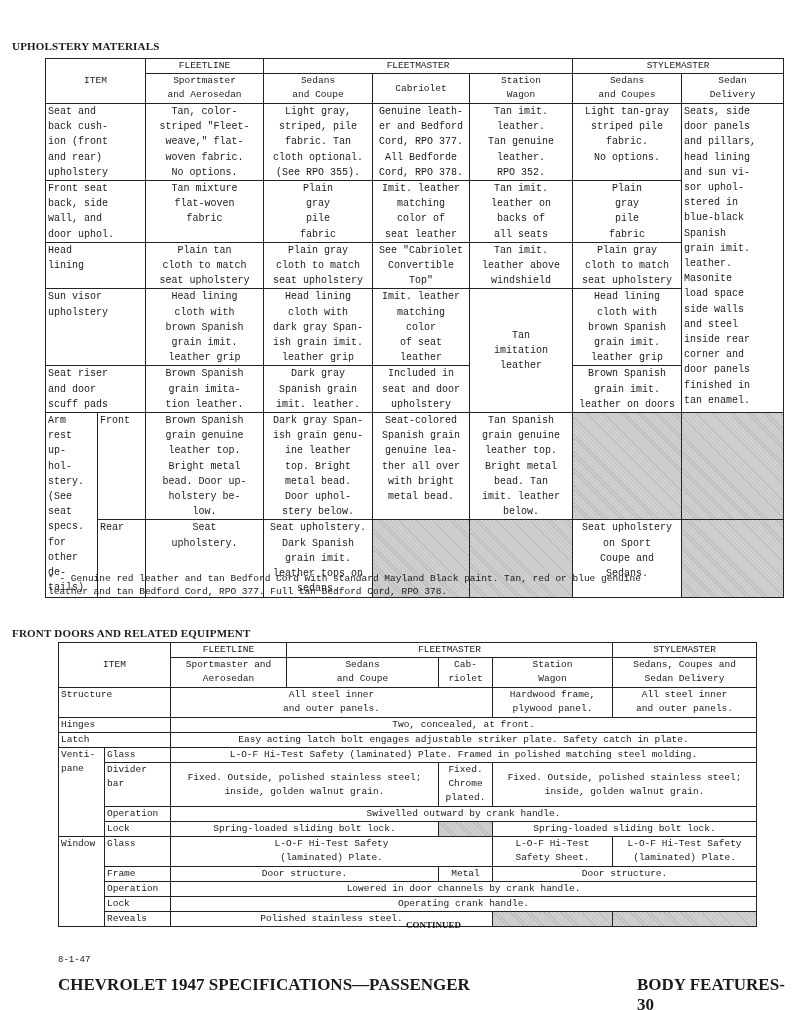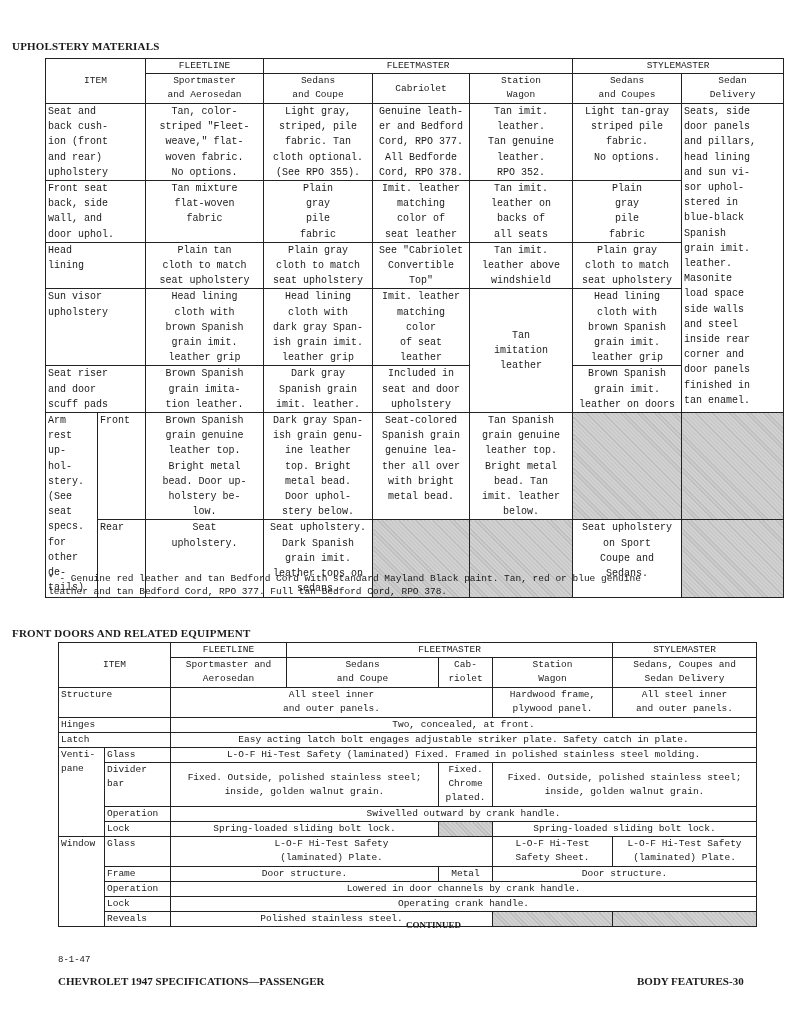--- a/index.html
+++ b/index.html
@@ -13,21 +13,21 @@
        font-size:10px; line-height:15.2px; text-align:center; white-space:pre-line; }
   td.l { text-align:left; }
   td.hdr { font-size:9.5px; line-height:14px; }
   td.shade { background:
       repeating-linear-gradient(45deg,#b8b8b8 0 1px,#d4d4d4 1px 3px),#c8c8c8; }
   td.mid { vertical-align:middle; }
   #t1 { left:45px; top:58px; width:738px; }
   #t2 { left:58px; top:642px; width:698px; }
   #t2 td { font-size:9.5px; line-height:14px; }
   .foot { position:absolute; font-size:9.5px; }
-  .bold { font-family:"Liberation Serif","DejaVu Serif",serif; font-weight:bold; font-size:11px; }
+  .bold { font-family:"Liberation Serif","DejaVu Serif",serif; font-weight:bold; font-size:17px; }
 </style>
 </head>
 <body>
 
 <div class="title" style="top:40px;">UPHOLSTERY MATERIALS</div>
 
 <table id="t1">
   <colgroup>
     <col style="width:52px">
       <col style="width:48px">
@@ -316,21 +316,21 @@
     <td colspan="5">Two, concealed, at front.</td>
   </tr>
   <tr style="height:14px">
     <td class="l" colspan="2">Latch</td>
     <td colspan="5">Easy acting latch bolt engages adjustable striker plate.  Safety catch in plate.</td>
   </tr>
   <tr style="height:14px">
     <td class="l" rowspan="4">Venti-
 pane</td>
     <td class="l">Glass</td>
-    <td colspan="5">L-O-F Hi-Test Safety (laminated) Fixed.  Framed in polished stainless steel molding.</td>
+    <td colspan="5">L-O-F Hi-Test Safety (laminated) Plate.  Framed in polished matching steel molding.</td>
   </tr>
   <tr style="height:44px">
     <td class="l">Divider
 bar</td>
     <td class="mid" colspan="2">Fixed. Outside, polished stainless steel;
 inside, golden walnut grain.</td>
     <td>Fixed.
 Chrome
 plated.</td>
     <td class="mid" colspan="2">Fixed. Outside, polished stainless steel;

